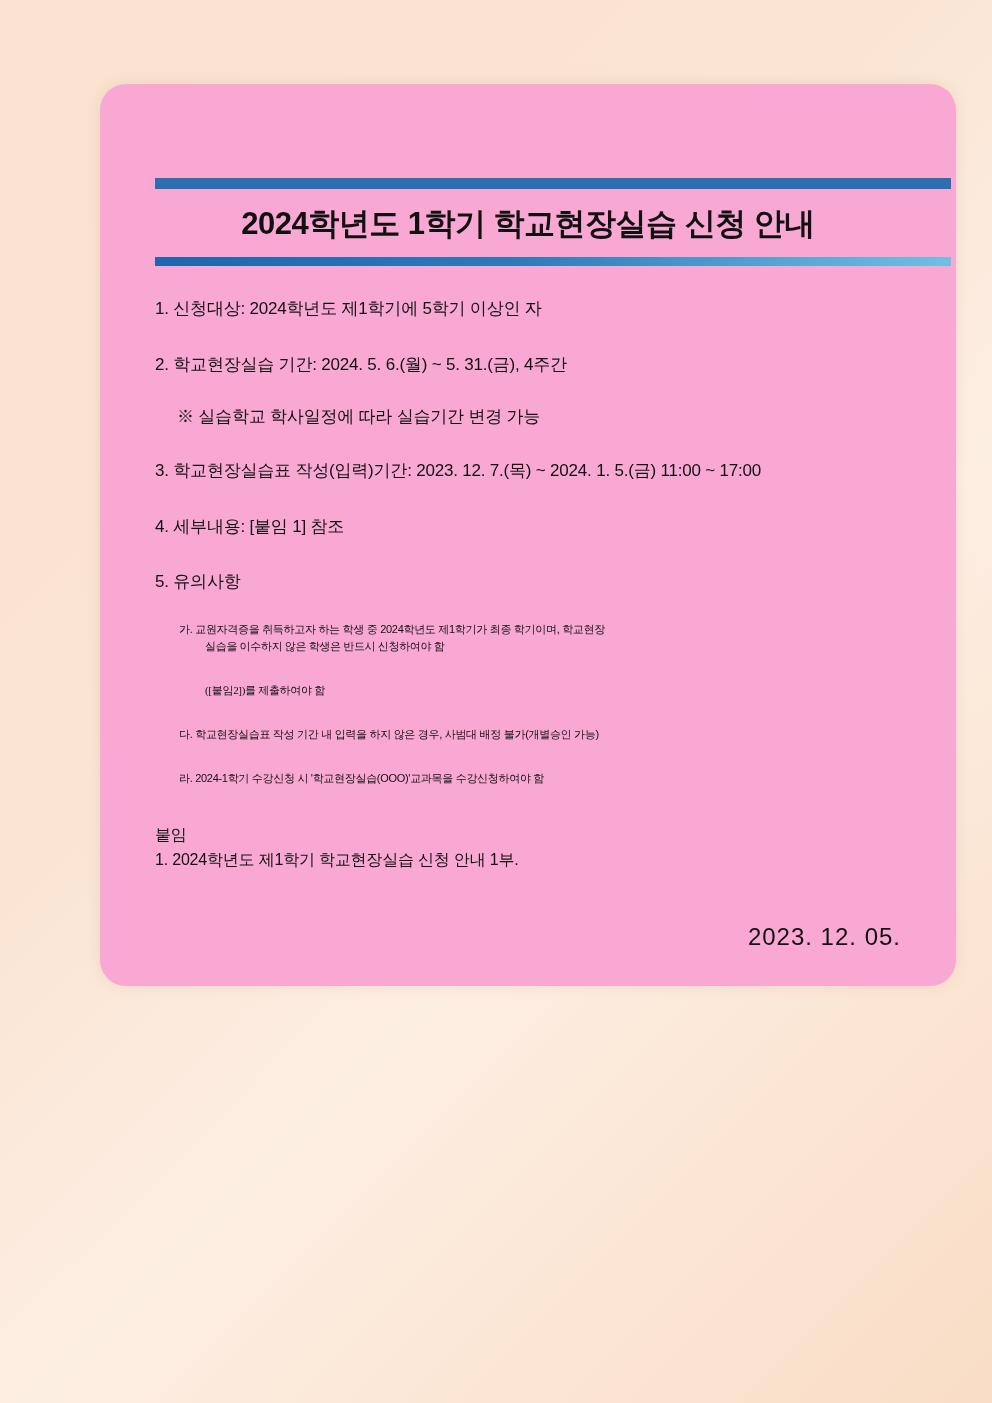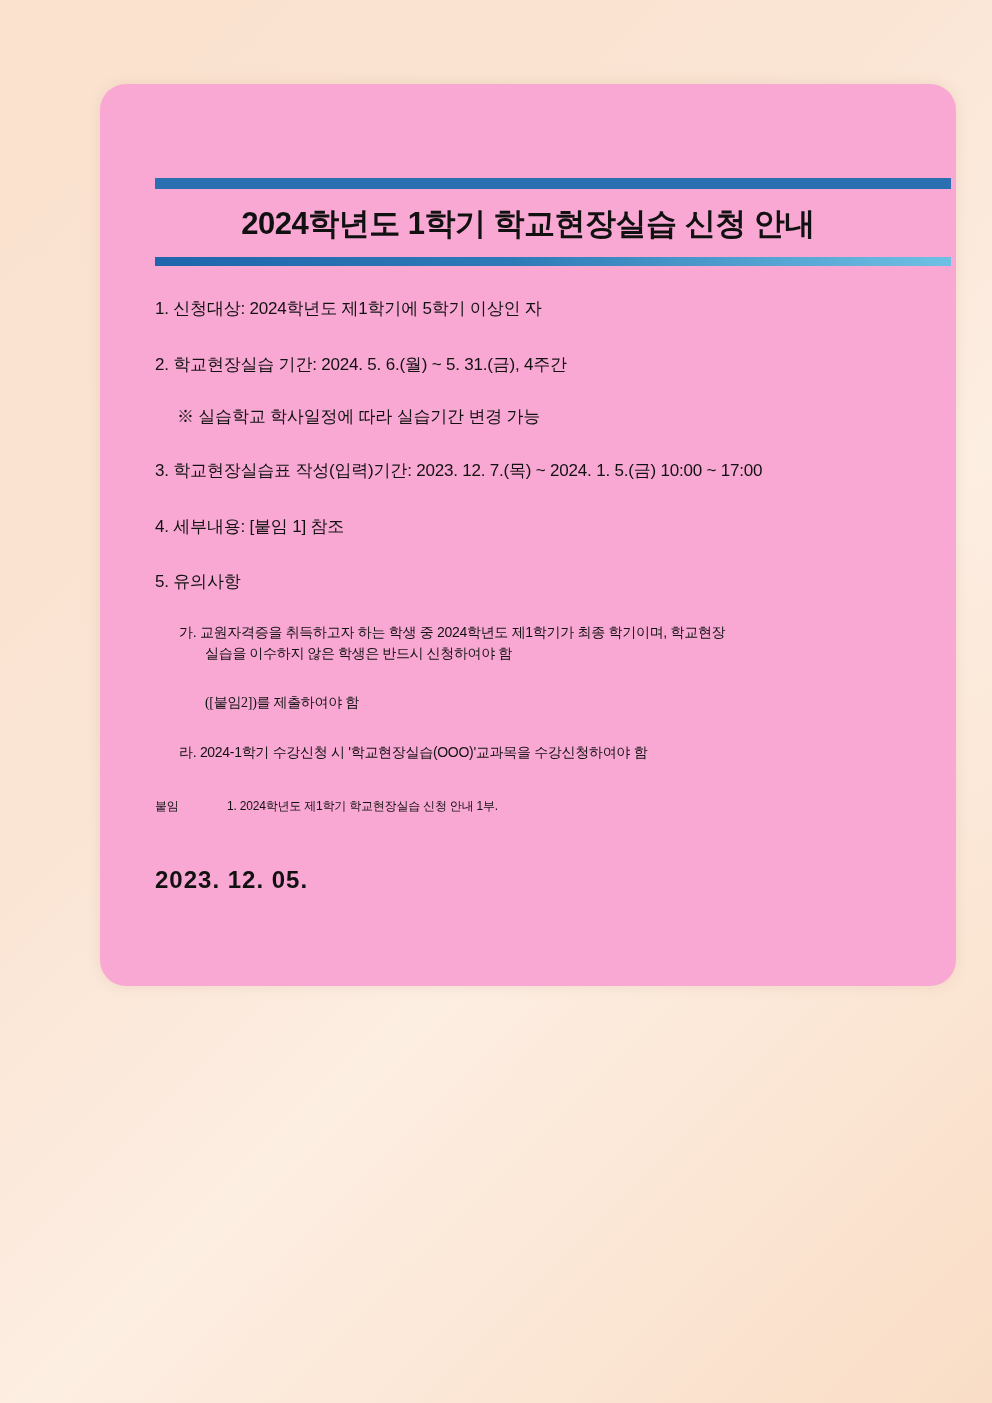--- a/index.html
+++ b/index.html
@@ -76,47 +76,47 @@
     line-height: 1.5;
   }
   .note {
     font-size: 17px;
     color: #111;
     margin-top: 28px;
     margin-left: 22px;
     letter-spacing: -0.2px;
   }
   .sub {
-    font-size: 14px;
+    font-size: 11px;
     color: #111;
     margin-top: 26px;
     margin-left: 24px;
     line-height: 1.62;
     letter-spacing: -0.3px;
     padding-left: 26px;
     text-indent: -26px;
   }
   .sub .cont { display: block; text-indent: 0; padding-left: 0; font-family: Liberation Serif, serif; }
   .attach {
     margin-top: 34px;
-    font-size: 12px;
+    font-size: 16px;
     color: #111;
     letter-spacing: -0.2px;
     line-height: 1.6;
     display: flex;
+    flex-direction: column;
   }
   .attach-label { width: 72px; flex: none; }
   .attach-list div { white-space: nowrap; }
   .date {
     margin-top: 50px;
-    text-align: left;
+    text-align: right;
     font-size: 24px;
     color: #111;
     letter-spacing: 1px;
-    font-weight: bold;
   }
   .signer {
     margin-top: 26px;
     text-align: center;
     font-size: 30px;
     font-weight: bold;
     color: #111;
     letter-spacing: 14px;
   }
 </style>
@@ -131,30 +131,33 @@
       <div class="doc-title">2024학년도 1학기 학교현장실습 신청 안내</div>
       <div class="rule-bottom"></div>
     </div>
 
 
     <div class="item">1. 신청대상: 2024학년도 제1학기에 5학기 이상인 자</div>
     <div class="item">2. 학교현장실습 기간: 2024. 5. 6.(월) ~ 5. 31.(금), 4주간</div>
 
     <div class="note">※  실습학교 학사일정에 따라 실습기간 변경 가능</div>
 
-    <div class="item">3. 학교현장실습표 작성(입력)기간: 2023. 12. 7.(목) ~ 2024. 1. 5.(금) 10:00 ~ 17:00</div>
+    <div class="item">3. 학교현장실습표 작성(입력)기간: 2023. 12. 7.(목) ~ 2024. 1. 5.(금) 11:00 ~ 17:00</div>
     <div class="item">4. 세부내용: [붙임 1] 참조</div>
     <div class="item">5. 유의사항</div>
 
     <div class="sub">
       <span>가.  교원자격증을 취득하고자 하는 학생 중 2024학년도 제1학기가 최종 학기이며, 학교현장</span>
       <span class="cont">실습을 이수하지 않은 학생은 반드시 신청하여야 함</span>
     </div>
     <div class="sub">
       <span class="cont">([붙임2])를 제출하여야 함</span>
+    </div>
+    <div class="sub">
+      <span>다.  학교현장실습표 작성 기간 내 입력을 하지 않은 경우, 사범대 배정 불가(개별승인 가능)</span>
     </div>
     <div class="sub">
       <span>라.  2024-1학기 수강신청 시 '학교현장실습(OOO)'교과목을 수강신청하여야 함</span>
     </div>
 
     <div class="attach">
       <div class="attach-label">붙임</div>
       <div class="attach-list">
         <div>1. 2024학년도 제1학기 학교현장실습 신청 안내 1부.</div>
       </div>

